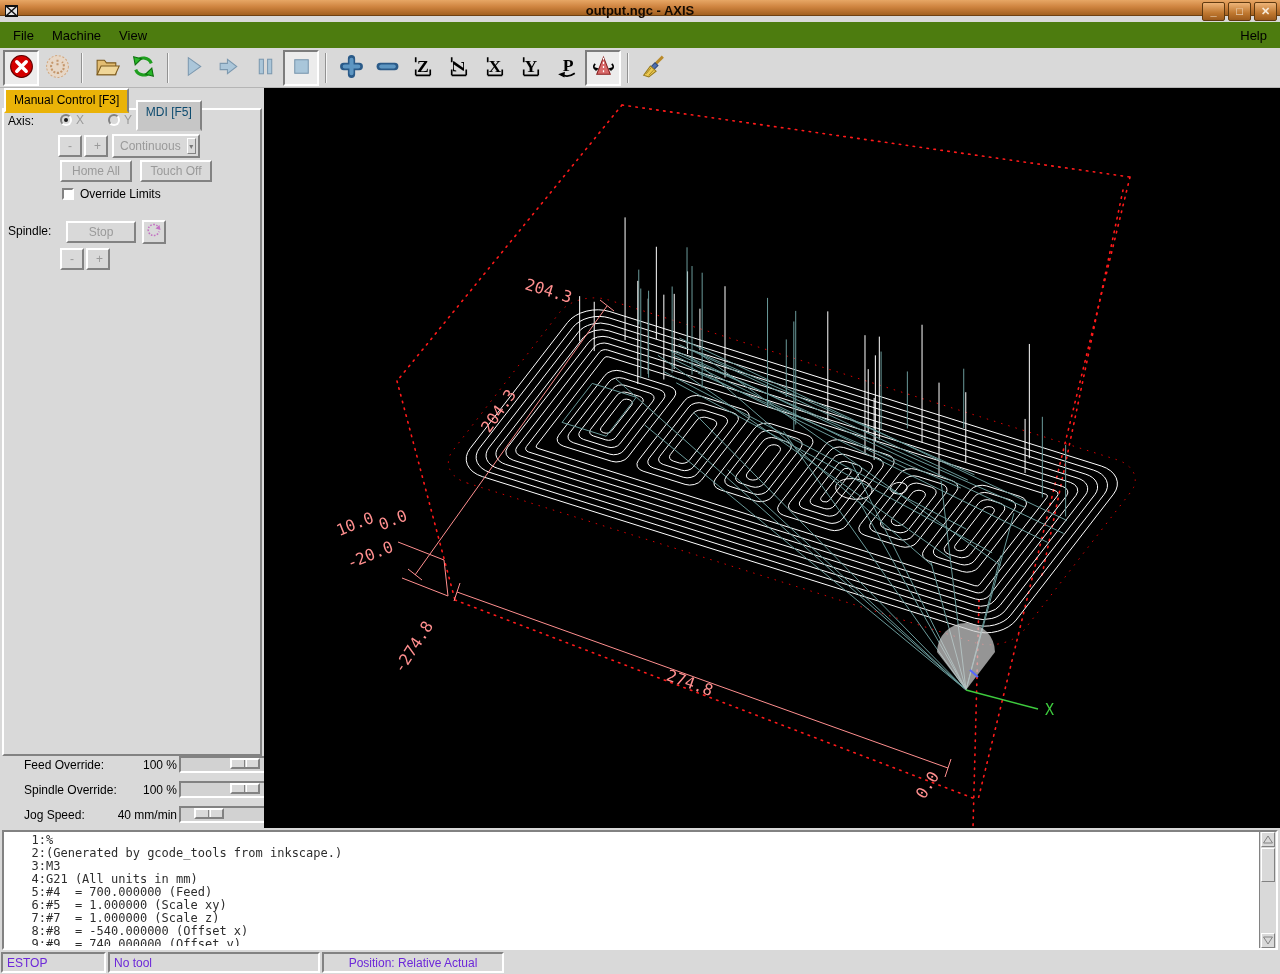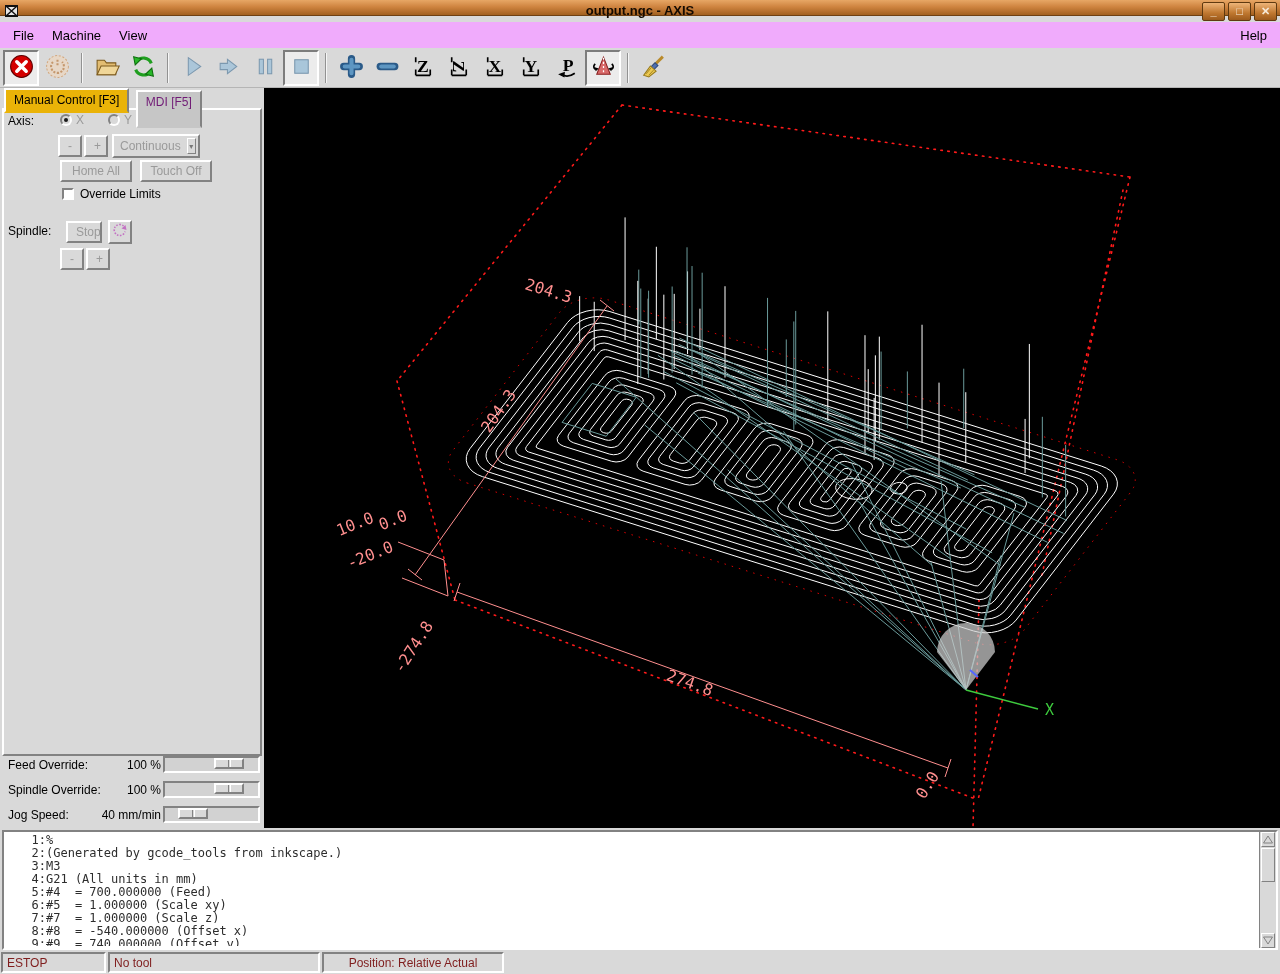--- a/index.html
+++ b/index.html
@@ -10,61 +10,61 @@
     background:linear-gradient(180deg,#e7a765 0%,#cf8440 45%,#a2601f 100%);
     border-bottom:1px solid #6e4012;box-sizing:border-box}
   .win-icon{position:absolute;left:4px;top:3px;width:16px;height:16px}
   .title{position:absolute;left:0;right:0;top:3px;text-align:center;font-weight:bold;
     font-size:13px;color:#140a00}
   .winbtns{position:absolute;right:3px;top:2px;display:flex;gap:3px}
   .winbtn{width:21px;height:17px;background:linear-gradient(180deg,#edb478,#bf772f 60%,#9c5a1c);
     border:1px solid #5f3a10;border-radius:2px;color:#f7ead8;font-size:11px;font-weight:bold;
     display:flex;align-items:center;justify-content:center;line-height:1}
   
-  .menubar{position:absolute;top:22px;left:0;width:1280px;height:26px;background:#f0abfc;
+  .menubar{position:absolute;top:22px;left:0;width:1280px;height:26px;background:#4d7c0f;
     display:flex;align-items:center;font-size:13px;color:#000;box-sizing:border-box;padding:0 4px}
   .menu-item{padding:4px 9px;cursor:default}
   .menu-spacer{flex:1}
   
   .toolbar{position:absolute;top:48px;left:0;width:1280px;height:40px;background:#d9d9d9;
     display:flex;align-items:center;box-sizing:border-box;padding-left:3px;
     border-bottom:1px solid #b5b5b5}
   .tool-btn{width:36px;height:36px;display:flex;align-items:center;justify-content:center;
     border:2px solid transparent;margin:0 0px;background:transparent}
   .tool-btn.pressed{border-color:#7d7d7d #ffffff #ffffff #7d7d7d;background:#ececec}
   .tool-btn.disabled{opacity:.95}
   .tool-sep{width:0;height:30px;border-left:1px solid #929292;border-right:1px solid #f6f6f6;margin:0 6px}
   
   .left-panel{position:absolute;left:0;top:88px;width:264px;height:740px;background:#d9d9d9}
   .tabs{position:absolute;left:4px;top:0;height:21px}
   .tab{display:inline-block;font-size:12px;padding:3px 8px 2px 8px;position:relative;
     border:2px solid;border-color:#ffffff #828282 transparent #ffffff;background:#eab308}
   .tab.active{z-index:3;padding-bottom:4px}
-  .tab.inactive{background:#c6c6c6;margin-left:2px;top:2px;padding-bottom:17px;color:#701a75}
+  .tab.inactive{background:#c6c6c6;margin-left:2px;top:12px;padding-bottom:10px;color:#0c4a6e}
   .panel-box{position:absolute;left:2px;top:20px;width:256px;height:644px;
     border:2px solid;border-color:#ffffff #828282 #828282 #ffffff;background:#d9d9d9;z-index:1}
   .prow{position:absolute;font-size:12px;color:#000;display:flex;align-items:center}
   .dis{color:#9a9a9a}
   .radio{width:12px;height:12px;border-radius:50%;display:inline-block;box-sizing:border-box;
     border:2px solid;border-color:#828282 #ffffff #ffffff #828282;background:#d9d9d9;
     margin-right:4px;position:relative}
   .radio.sel:after{content:"";position:absolute;left:2px;top:2px;width:4px;height:4px;
     border-radius:50%;background:#1a1a1a}
   .tkbtn{font-family:"Liberation Sans",sans-serif;font-size:12px;background:#d9d9d9;
     border:2px solid;border-color:#ffffff #828282 #828282 #ffffff;padding:2px 8px;color:#9a9a9a;
     text-align:center}
   .combo{border:2px solid;border-color:#ffffff #828282 #828282 #ffffff;background:#d9d9d9;
     color:#9a9a9a;font-size:12px;display:flex;align-items:center;padding:1px 2px 1px 6px;height:18px}
   .combo-arr{margin-left:6px;width:16px;height:14px;border:1px solid;
     border-color:#ffffff #828282 #828282 #ffffff;display:flex;align-items:center;justify-content:center;
     font-size:8px;color:#777;background:#d9d9d9}
   .cb{width:12px;height:12px;box-sizing:border-box;border:2px solid;
     border-color:#828282 #ffffff #ffffff #828282;background:#ffffff;margin-right:6px}
   
-  .slider-row{position:absolute;left:0;width:268px;height:22px}
+  .slider-row{position:absolute;left:16px;width:268px;height:22px}
   .sl-label{position:absolute;left:8px;top:3px;font-size:12px;color:#000}
   .sl-value{position:absolute;right:107px;top:3px;font-size:12px;color:#000}
   .trough{position:absolute;left:163px;top:1px;width:97px;height:17px;box-sizing:border-box;
     border:2px solid;border-color:#828282 #ffffff #ffffff #828282;background:#d2d2d2}
   .thumb{position:absolute;top:0px;width:30px;height:11px;box-sizing:border-box;background:#d9d9d9;
     border:2px solid;border-color:#ffffff #828282 #828282 #ffffff}
   .thumb:after{content:"";position:absolute;left:12px;top:0;bottom:0;width:1px;
     border-left:1px solid #828282;border-right:1px solid #ffffff}
   
   .preview{position:absolute;left:264px;top:88px;width:1016px;height:740px;background:#000}
@@ -79,21 +79,21 @@
   .sb{position:absolute;right:0;top:0;bottom:0;width:16px;background:#d9d9d9;
     border-left:1px solid #828282}
   .sb-btn{position:absolute;left:1px;width:14px;height:15px;box-sizing:border-box;background:#d9d9d9;
     border:1px solid;border-color:#ffffff #828282 #828282 #ffffff;display:flex;align-items:center;justify-content:center}
   .sb-thumb{position:absolute;left:1px;top:16px;width:14px;height:34px;box-sizing:border-box;
     background:#d9d9d9;border:1px solid;border-color:#ffffff #828282 #828282 #ffffff}
   
   .statusbar{position:absolute;left:0;top:951px;width:1280px;height:23px;background:#d9d9d9;
     display:flex;align-items:stretch;box-sizing:border-box;padding:1px 0 1px 1px}
   .cell{box-sizing:border-box;border:2px solid;border-color:#828282 #ffffff #ffffff #828282;
-    font-size:12px;color:#7f1d1d;padding:2px 4px;margin-right:2px;white-space:nowrap;overflow:hidden}
+    font-size:12px;color:#6d28d9;padding:2px 4px;margin-right:2px;white-space:nowrap;overflow:hidden}
 </style>
 </head>
 <body>
 
 <div class="titlebar">
   <span class="win-icon">
     <svg width="16" height="16" viewBox="0 0 16 16">
       <rect x="1.5" y="2.5" width="12" height="11" fill="#e6e6e6" stroke="#111"></rect>
       <path d="M2.5 3.5 L12.5 12.5 M12.5 3.5 L2.5 12.5 M2 3.2 H13 M2 12.8 H13" stroke="#111" stroke-width="1.4" fill="none"></path>
     </svg>
@@ -268,21 +268,21 @@
 
   <div class="prow" style="left:62px;top:99px;z-index:2">
     <span class="cb"></span>
     <span>Override Limits</span>
   </div>
 
   <div class="prow" style="left:8px;top:136px;z-index:2">
     <span>Spindle:</span>
   </div>
   <div class="prow" style="left:66px;top:132px;z-index:2">
-    <button class="tkbtn" style="width:36px">Stop</button>
+    <button class="tkbtn" style="width:70px">Stop</button>
     <button class="tkbtn" style="width:24px;height:24px;margin-left:6px;padding:0">
       <span>
         <svg width="16" height="16" viewBox="0 0 16 16">
           <path d="M11.5 3 A5.5 5.5 0 1 0 13 8.5" fill="none" stroke="#c372c3" stroke-width="1.6" stroke-dasharray="1.6 1.4"></path>
           <polygon points="13.5,2 14.5,7 9.5,5.5" fill="#c372c3"></polygon>
         </svg>
       </span>
     </button>
   </div>
   <div class="prow" style="left:60px;top:160px;z-index:2">

